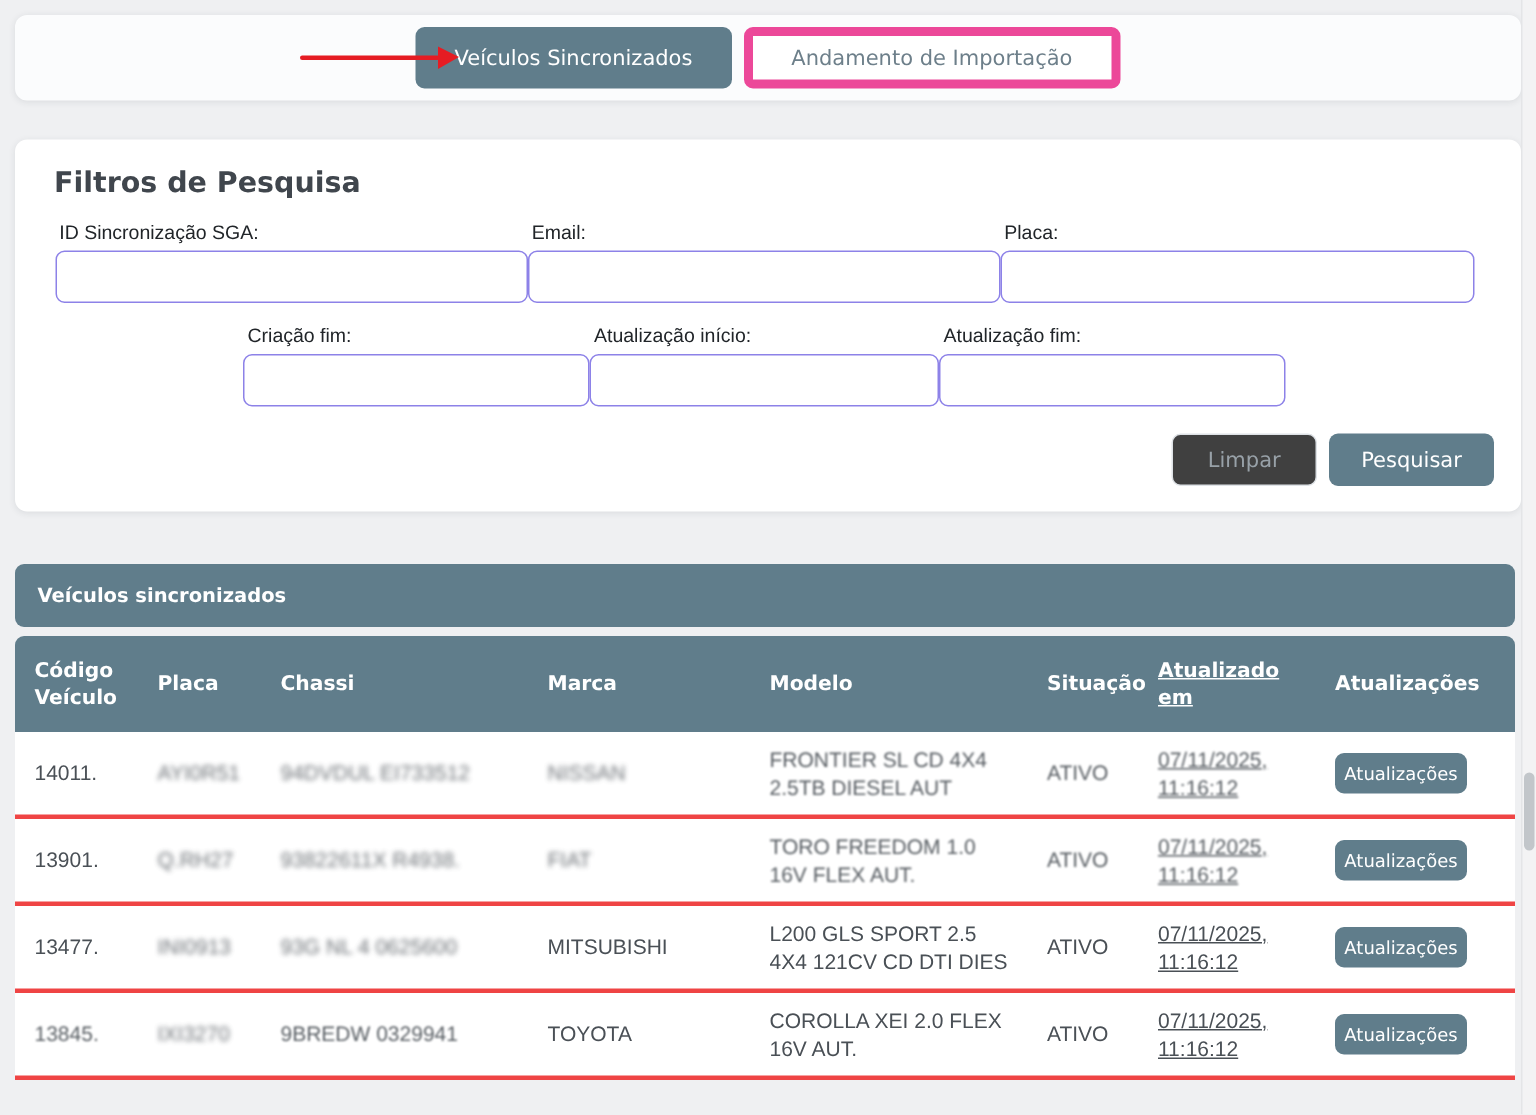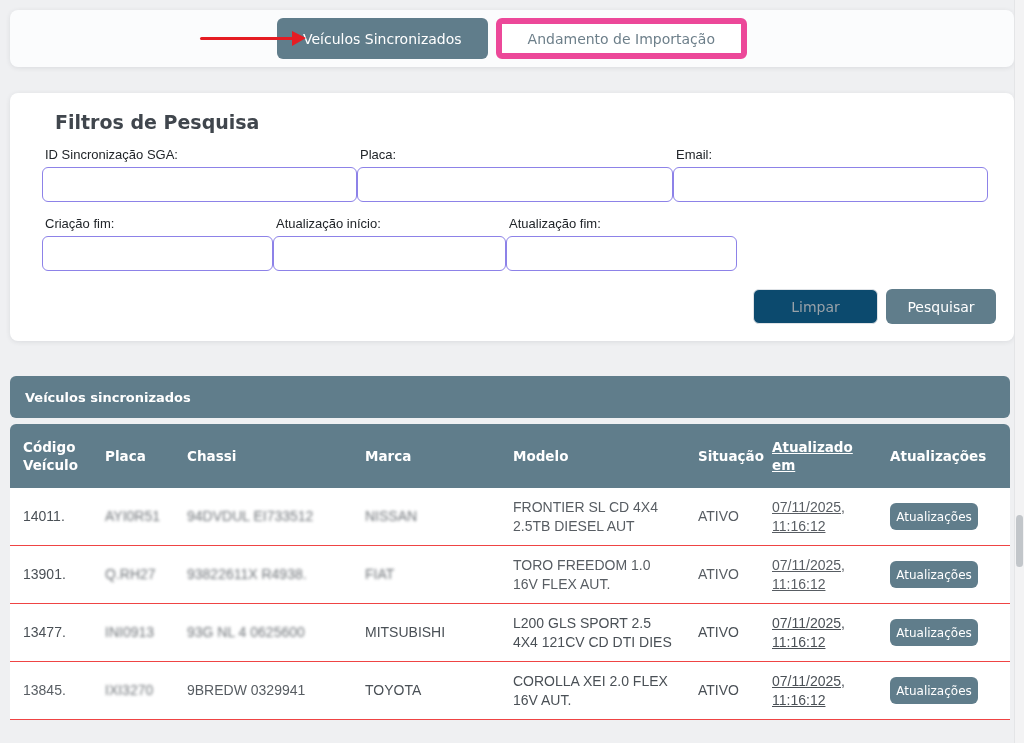--- a/index.html
+++ b/index.html
@@ -29,52 +29,52 @@
   }
   .tab.active { background:#607d8b; color:#fff; }
   .tab.inactive { background:#fff; color:#6d7f8a; border:6px solid #ec4899; }
 
   .annot-arrow { position:absolute; left:200px; top:31px; width:106px; height:15px; }
   .annot-arrow .shaft { position:absolute; left:0; top:6px; width:93px; height:3px; background:#e51c23; border-radius:2px; }
   .annot-arrow .head  { position:absolute; right:0; top:0; width:0; height:0;
     border-top:7px solid transparent; border-bottom:8px solid transparent; border-left:14px solid #e51c23; }
 
   
-  .filters-card { position:absolute; left:10px; top:93px; width:1004px; height:248px; padding:18px 18px 0 32px; }
+  .filters-card { position:absolute; left:10px; top:93px; width:1004px; height:248px; padding:18px 18px 0 13px; }
   .filters-title { font-family:"DejaVu Sans", sans-serif; font-size:19px; font-weight:600; color:#40464d; margin-left:13px; margin-bottom:14px; }
-  .f-row { display:flex; justify-content:flex-start; margin-bottom:14px; }
+  .f-row { display:flex; justify-content:center; margin-bottom:14px; }
   .f-field label { display:block; font-size:13px; color:#212529; margin:0 0 5px 3px; }
   .f-field input {
     width:100%; height:35px; border:1px solid #8d82e8; border-radius:6px;
     outline:none; padding:0 10px; font-size:14px; color:#333; background:#fff;
   }
   .w315 { width:315px; } .w316 { width:316px; }
   .w232 { width:232px; } .w231 { width:231px; } .w233 { width:233px; }
   .f-buttons { display:flex; justify-content:flex-end; gap:8px; margin-top:18px; padding-right:0; }
   .btn { height:35px; border-radius:6px; font-family:"DejaVu Sans", sans-serif; font-size:14px; cursor:pointer; }
-  .btn-ghost { width:125px; background:#0c4a6e; color:#98a1a8; border:1px solid #dee2e6;margin-left:20px; }
+  .btn-ghost { width:97px; background:#404040; color:#98a1a8; border:1px solid #dee2e6;margin-left:20px; }
   .btn-primary { width:110px; background:#607d8b; color:#fff; border:none; }
 
   
   .section-bar {
     position:absolute; left:10px; top:376px; width:1000px; height:42px;
     background:#607d8b; border-radius:6px; display:flex; align-items:center;
   }
   .section-bar span { font-family:"DejaVu Sans", sans-serif; font-size:13px; font-weight:700; color:#fff; margin-left:15px; }
 
   
   .table-wrap { position:absolute; left:10px; top:424px; width:1000px; }
   .t-head {
     background:#607d8b; border-radius:6px 6px 0 0; height:64px;
     display:flex; align-items:center; color:#fff;
     font-family:"DejaVu Sans", sans-serif; font-size:13.5px; font-weight:700;
   }
   .t-row {
     background:#fff; height:58px; display:flex; align-items:center;
-    border-bottom:1px solid #ef4444; font-size:14px; color:#4a5056;
+    border-bottom:3px solid #ef4444; font-size:14px; color:#4a5056;
   }
   .cell { padding:0 10px; line-height:1.35; }
   .cell:first-child { padding-left:13px; }
   .c-codigo { width:85px; } .c-placa { width:82px; } .c-chassi { width:178px; }
   .c-marca { width:148px; } .c-modelo { width:185px; } .c-situacao { width:74px; }
   .c-atualizado { width:118px;text-decoration:underline; } .c-acoes { flex:1; }
   .btn-upd {
     width:88px; height:27px; background:#607d8b; color:#fff; border:none;
     border-radius:6px; font-family:"DejaVu Sans", sans-serif; font-size:12px; cursor:pointer;
   }
@@ -98,27 +98,27 @@
 </div>
 
 <div class="card filters-card">
   <div class="filters-title">Filtros de Pesquisa</div>
 
   <div class="f-row">
     <div class="f-field w315">
       <label>ID Sincronização SGA:</label>
       <input type="text" aria-label="ID Sincronização SGA:" style="">
     </div>
+    <div class="f-field w315">
+      <label>Email:</label>
+      <input type="text" aria-label="Email:" style="">
+    </div>
     <div class="f-field w316">
       <label>Placa:</label>
       <input type="text" aria-label="Placa:" style="">
-    </div>
-    <div class="f-field w315">
-      <label>Email:</label>
-      <input type="text" aria-label="Email:" style="">
     </div>
   </div>
 
   <div class="f-row">
     <div class="f-field w231">
       <label>Criação fim:</label>
       <input type="text" aria-label="Criação fim:" style="">
     </div>
     <div class="f-field w233">
       <label>Atualização início:</label>

